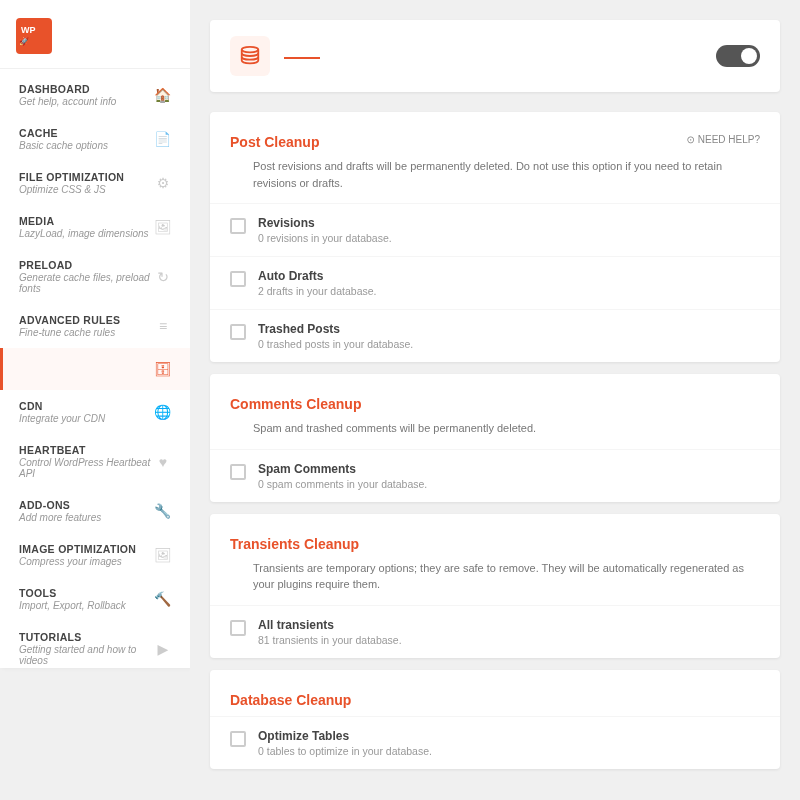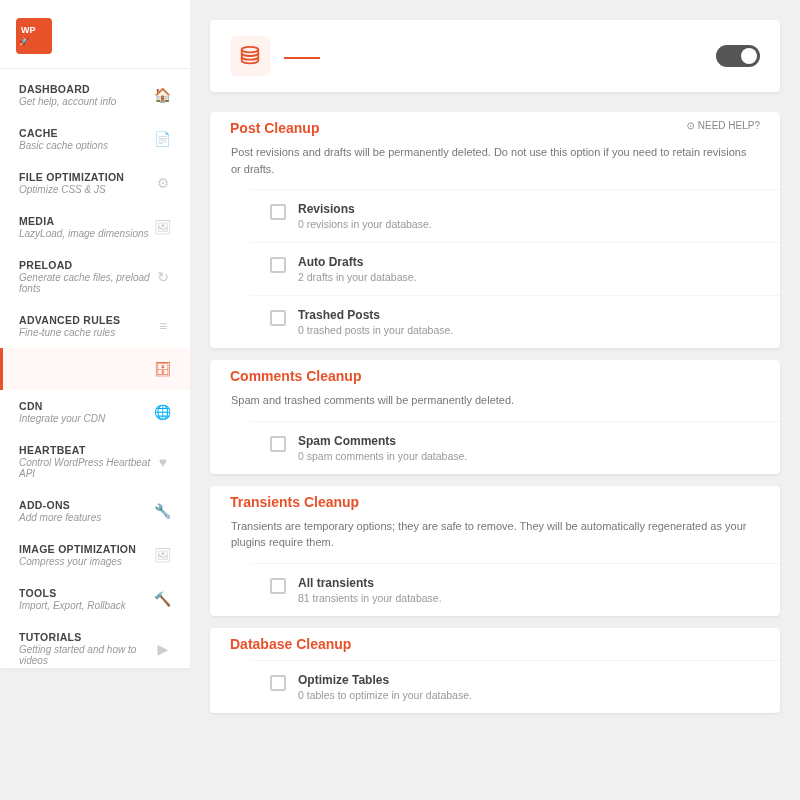--- a/index.html
+++ b/index.html
@@ -217,55 +217,55 @@
     
     .content-section {
       background: #fff;
       border-radius: 4px;
       margin-bottom: 12px;
       box-shadow: 0 1px 3px rgba(0,0,0,0.08);
       overflow: hidden;
     }
 
     .section-header {
-      padding: 8px 20px 8px;
+      padding: 22px 20px 8px;
       display: flex;
       justify-content: space-between;
       align-items: flex-start;
     }
 
     .section-title {
       font-size: 14px;
       font-weight: 700;
       color: #e8522a;
     }
 
     .section-description {
       font-size: 11px;
       color: #777;
-      padding: 0 21px 12px;
+      padding: 0 29px 12px;
       line-height: 1.5;
+      margin-left: 14px;
     }
 
     .need-help {
       font-size: 10px;
       color: #888;
       display: flex;
       align-items: center;
       gap: 4px;
       cursor: pointer;
     }
 
     .option-row {
       border-top: 1px solid #f5f5f5;
       padding: 12px 20px;
       display: flex;
       align-items: flex-start;
       gap: 12px;
-      margin-left: 40px;
     }
 
     .option-checkbox {
       width: 16px;
       height: 16px;
       border: 2px solid #ccc;
       border-radius: 2px;
       margin-top: 2px;
       flex-shrink: 0;
       cursor: pointer;

